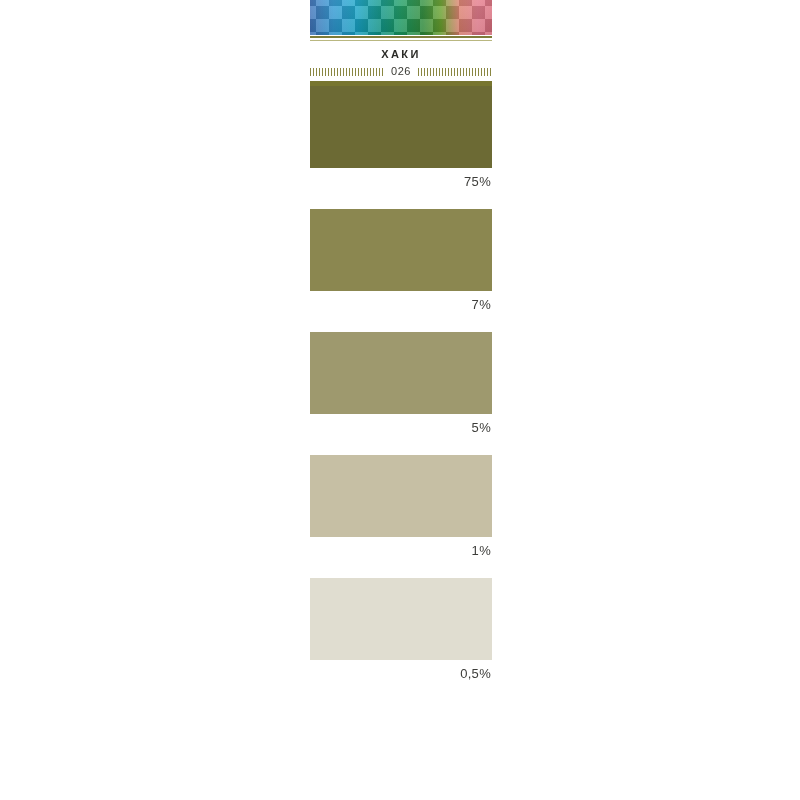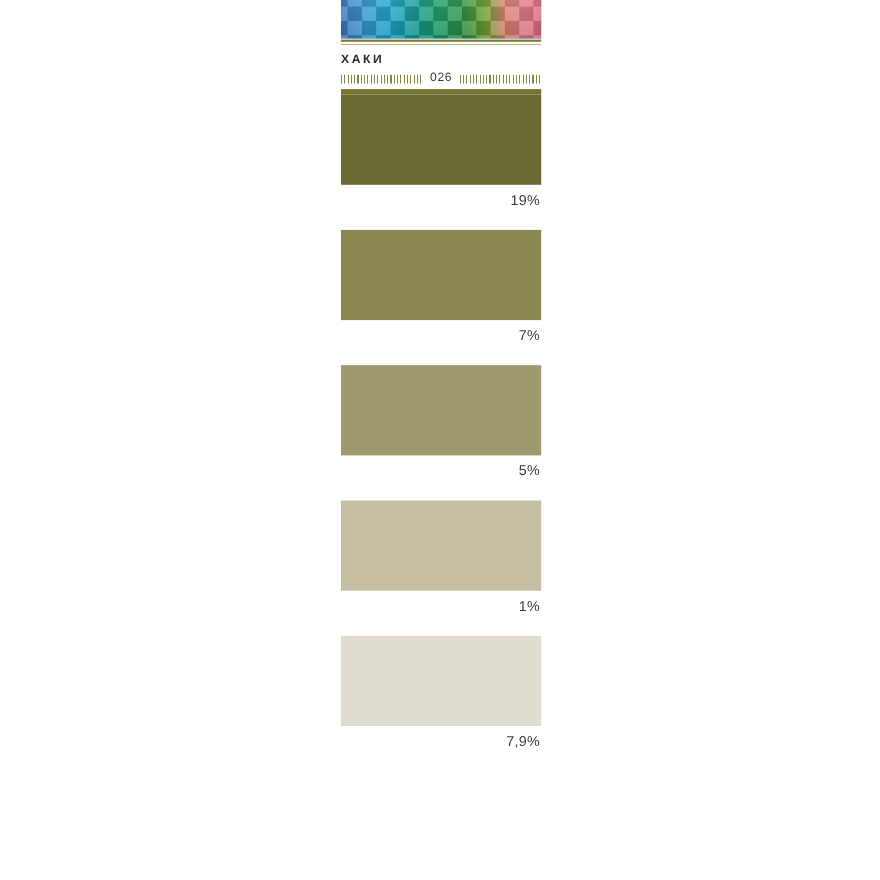--- a/index.html
+++ b/index.html
@@ -82,21 +82,21 @@
   }
   .rule-hair {
     width: 182px;
     height: 1px;
     background: #b9b780;
     margin-top: 2px;
   }
 
   
   .title {
-    text-align: left;
+    text-align: center;
     font-size: 11px;
     font-weight: bold;
     letter-spacing: 2.4px;
     color: #2b2b27;
     margin-top: 7px;
     text-transform: uppercase;
   }
 
   
   .number-row {
@@ -174,21 +174,21 @@
     <div class="number">026</div>
     <div class="ticks"></div>
   </div>
 
   <div class="rule-thick" style="background: rgb(119, 117, 47);"></div>
 
   <div class="swatch-list">
 
     <div class="swatch-block">
       <div class="swatch" style="background: rgb(108, 106, 52);"></div>
-      <div class="swatch-label">19%</div>
+      <div class="swatch-label">75%</div>
     </div>
 
     <div class="gap"></div>
 
     <div class="swatch-block">
       <div class="swatch" style="background: rgb(139, 135, 80);"></div>
       <div class="swatch-label">7%</div>
     </div>
 
     <div class="gap"></div>
@@ -202,17 +202,17 @@
 
     <div class="swatch-block">
       <div class="swatch" style="background: rgb(198, 191, 164);"></div>
       <div class="swatch-label">1%</div>
     </div>
 
     <div class="gap"></div>
 
     <div class="swatch-block">
       <div class="swatch" style="background: rgb(224, 221, 208);"></div>
-      <div class="swatch-label">7,9%</div>
+      <div class="swatch-label">0,5%</div>
     </div>
 
   </div>
 </div>
 
 </body></html>

